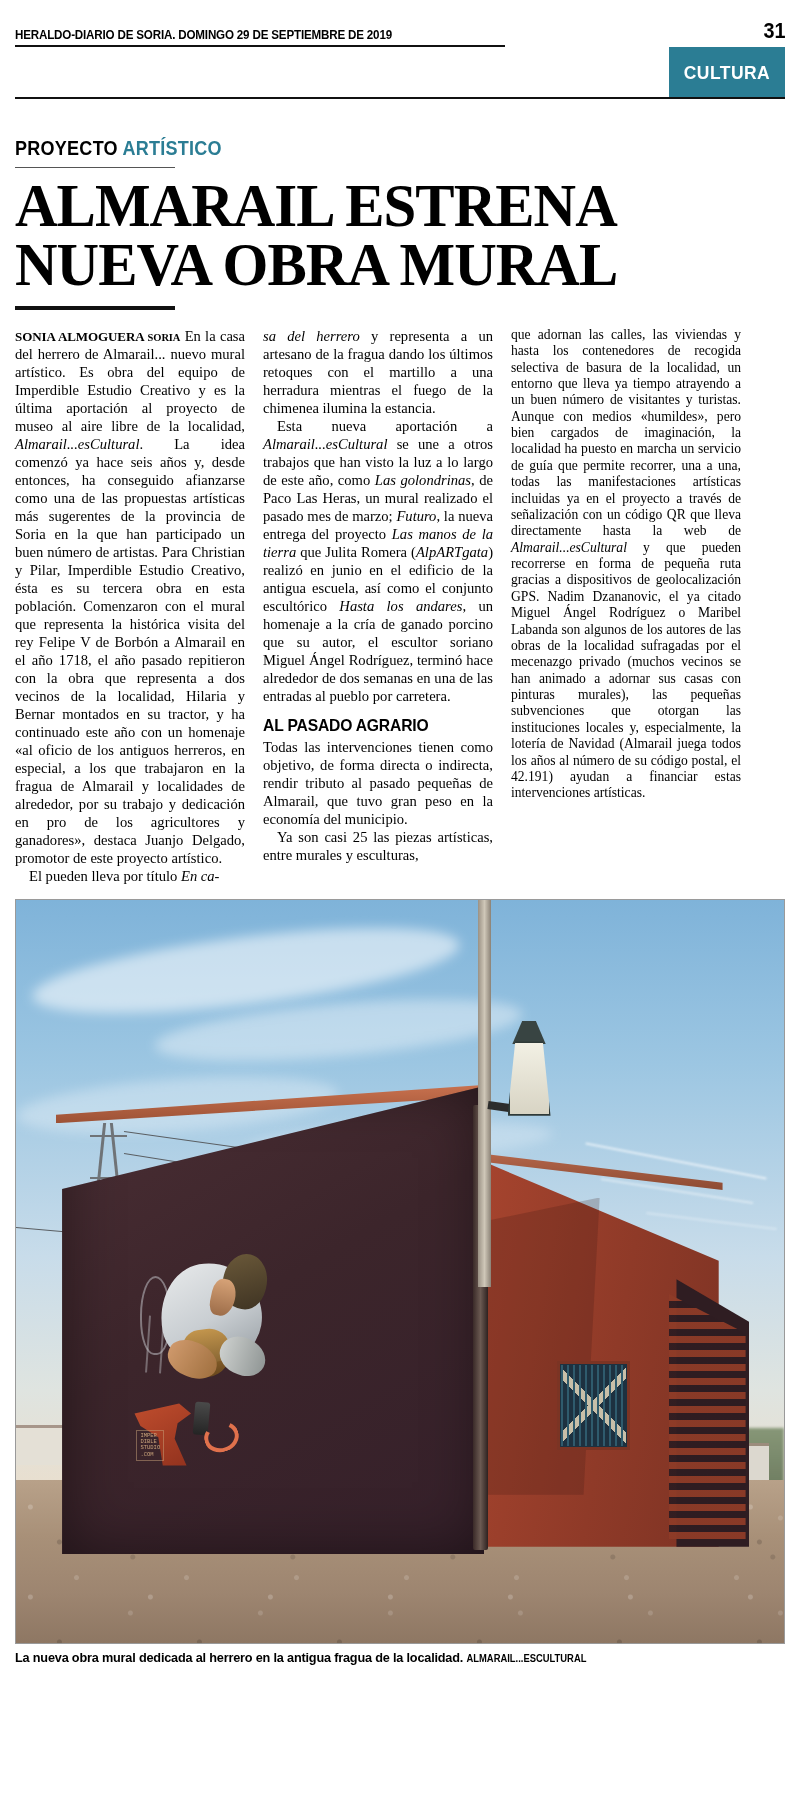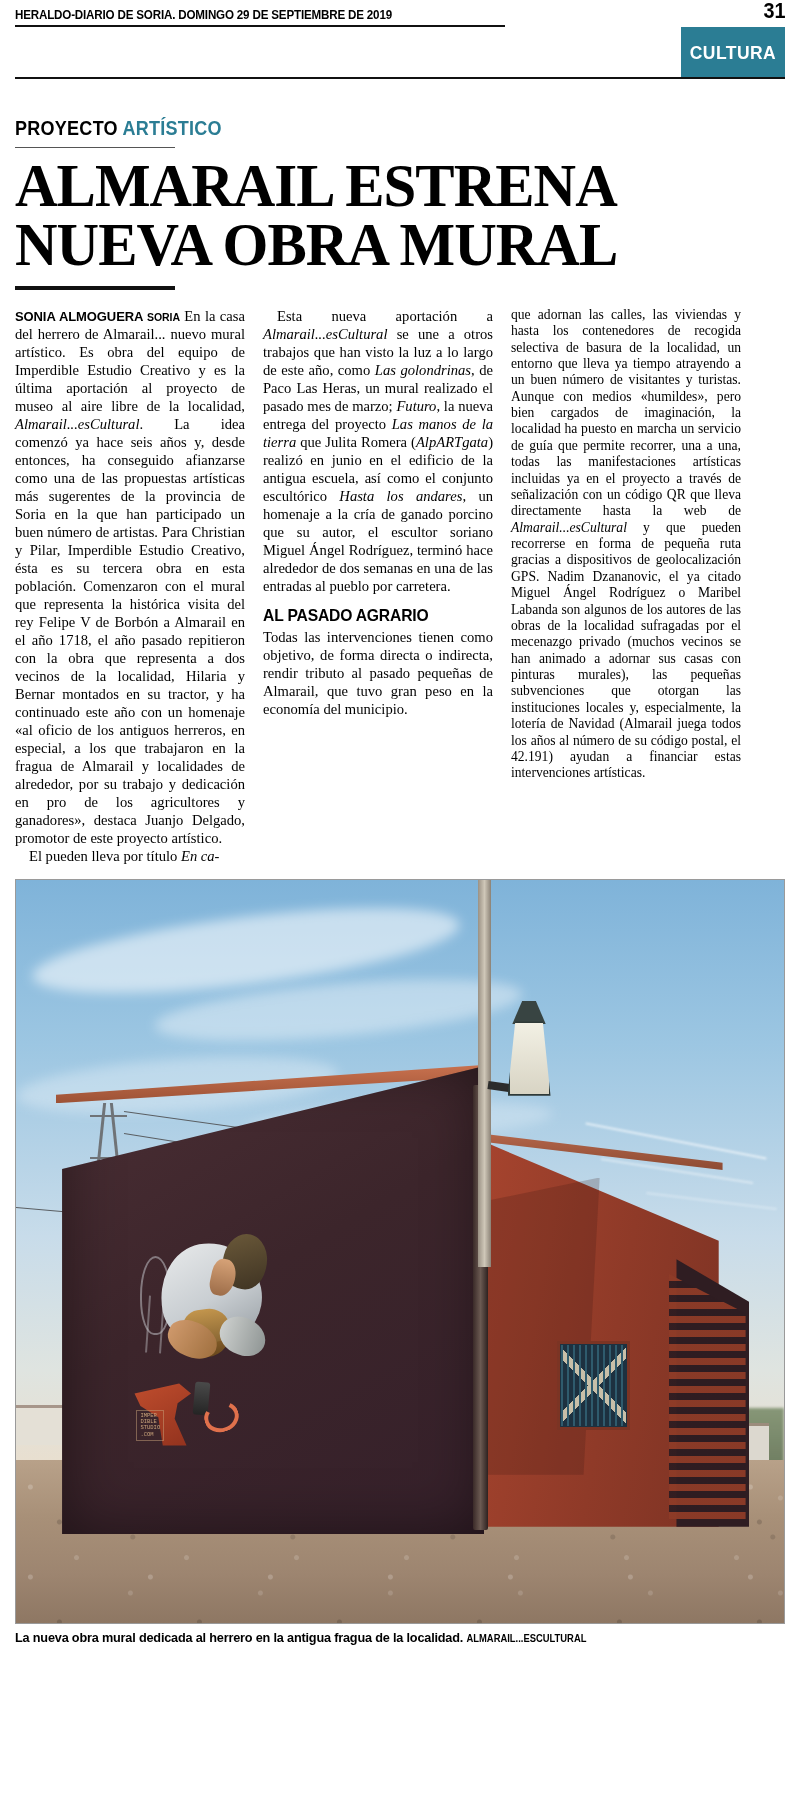--- a/index.html
+++ b/index.html
@@ -15,21 +15,21 @@
     position:relative;
     width:800px;height:1795px;
     box-sizing:border-box;
     padding:0 15px;
     overflow:hidden;
   }
 
   
   .masthead{
     display:flex;align-items:flex-end;justify-content:space-between;
-    padding-top:0;
+    padding-top:20px;
   }
   .masthead-title{
     font-family:"Liberation Sans", sans-serif;
     font-weight:bold;
     font-size:12.5px;
     letter-spacing:-0.2px;
     transform:scaleX(0.93);
     transform-origin:left bottom;
     white-space:nowrap;
   }
@@ -46,21 +46,21 @@
   }
 
   
   .flagband{
     position:relative;
     height:52px;
     margin-top:0px;
   }
   .flag{
     position:absolute;right:0;top:0;
-    width:104px;height:52px;
+    width:116px;height:52px;
     background:#2b7d94;
     display:flex;align-items:center;justify-content:center;
   }
   .flag-label{
     font-family:"Liberation Sans", sans-serif;
     font-weight:bold;
     color:#fff;font-size:19px;letter-spacing:0.5px;
     transform:scaleX(0.92);
   }
   .flag-underline{
@@ -117,21 +117,21 @@
     margin:0;
     text-align:justify;
     text-justify:inter-word;
     hyphens:manual;
     font-size:14.6px;
     line-height:1.235;
   }
   .col.narrow p{font-size:13.6px;line-height:1.205;}
   .col p.indent{text-indent:14px;}
   .byline{
-    font-family:Liberation Sans, sans-serif;
+    font-family:Liberation Serif, serif;
     font-weight:bold;
     font-size:13px;
     letter-spacing:-0.1px;
   }
   .byline .place{font-size:10.5px;font-weight:bold;}
   .sub-head{
     font-family:"Liberation Sans", sans-serif;
     font-weight:bold;
     font-size:16.5px;
     letter-spacing:-0.2px;
@@ -413,23 +413,25 @@
 
   <div class="cols">
 
     <div class="col">
       <p><span class="byline"><span>SONIA ALMOGUERA</span> <span class="place">SORIA</span></span>
         <span>En la casa del herrero de Almarail... nuevo mural artístico. Es obra del equipo de Imperdible Estudio Creativo y es la última aportación al proyecto de museo al aire libre de la localidad, </span><i>Almarail...esCultural</i><span>. La idea comenzó ya hace seis años y, desde entonces, ha conseguido afianzarse como una de las propuestas artísticas más sugerentes de la provincia de Soria en la que han participado un buen número de artistas. Para Christian y Pilar, Imperdible Estudio Creativo, ésta es su tercera obra en esta población. Comenzaron con el mural que representa la histórica visita del rey Felipe V de Borbón a Almarail en el año 1718, el año pasado repitieron con la obra que representa a dos vecinos de la localidad, Hilaria y Bernar montados en su tractor, y ha continuado este año con un homenaje «al oficio de los antiguos herreros, en especial, a los que trabajaron en la fragua de Almarail y localidades de alrededor, por su trabajo y dedicación en pro de los agricultores y ganadores», destaca Juanjo Delgado, promotor de este proyecto artístico.</span></p>
       <p class="indent"><span>El pueden lleva por título </span><i>En ca-</i></p>
     </div>
 
     <div class="col">
+      <p><i>sa del herrero</i><span> y representa a un artesano de la fragua dando los últimos retoques con el martillo a una herradura mientras el fuego de la chimenea ilumina la estancia.</span></p>
       <p class="indent"><span>Esta nueva aportación a </span><i>Almarail...esCultural</i><span> se une a otros trabajos que han visto la luz a lo largo de este año, como </span><i>Las golondrinas</i><span>, de Paco Las Heras, un mural realizado el pasado mes de marzo; </span><i>Futuro</i><span>, la nueva entrega del proyecto </span><i>Las manos de la tierra</i><span> que Julita Romera (</span><i>AlpARTgata</i><span>) realizó en junio en el edificio de la antigua escuela, así como el conjunto escultórico </span><i>Hasta los andares</i><span>, un homenaje a la cría de ganado porcino que su autor, el escultor soriano Miguel Ángel Rodríguez, terminó hace alrededor de dos semanas en una de las entradas al pueblo por carretera.</span></p>
       <div class="sub-head">AL PASADO AGRARIO</div>
       <p><span>Todas las intervenciones tienen como objetivo, de forma directa o indirecta, rendir tributo al pasado pequeñas de Almarail, que tuvo gran peso en la economía del municipio.</span></p>
+      <p class="indent"><span>Ya son casi 25 las piezas artísticas, entre murales y esculturas,</span></p>
     </div>
 
     <div class="col narrow">
       <p><span>que adornan las calles, las viviendas y hasta los contenedores de recogida selectiva de basura de la localidad, un entorno que lleva ya tiempo atrayendo a un buen número de visitantes y turistas. Aunque con medios «humildes», pero bien cargados de imaginación, la localidad ha puesto en marcha un servicio de guía que permite recorrer, una a una, todas las manifestaciones artísticas incluidas ya en el proyecto a través de señalización con un código QR que lleva directamente hasta la web de </span><i>Almarail...esCultural</i><span> y que pueden recorrerse en forma de pequeña ruta gracias a dispositivos de geolocalización GPS. Nadim Dzananovic, el ya citado Miguel Ángel Rodríguez o Maribel Labanda son algunos de los autores de las obras de la localidad sufragadas por el mecenazgo privado (muchos vecinos se han animado a adornar sus casas con pinturas murales), las pequeñas subvenciones que otorgan las instituciones locales y, especialmente, la lotería de Navidad (Almarail juega todos los años al número de su código postal, el 42.191) ayudan a financiar estas intervenciones artísticas.</span></p>
     </div>
   </div>
 
   <div class="photo-wrap">
     <div class="photo">
 

